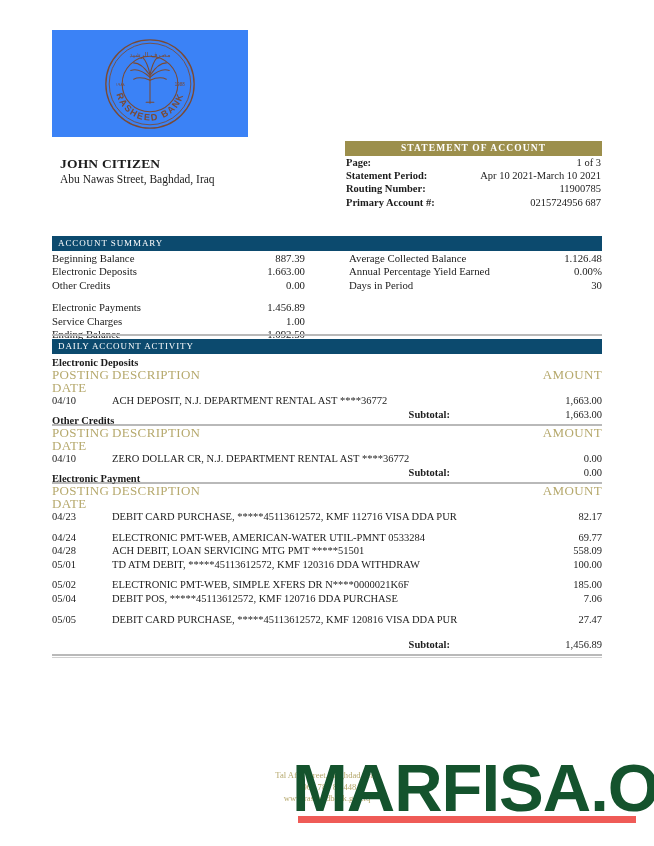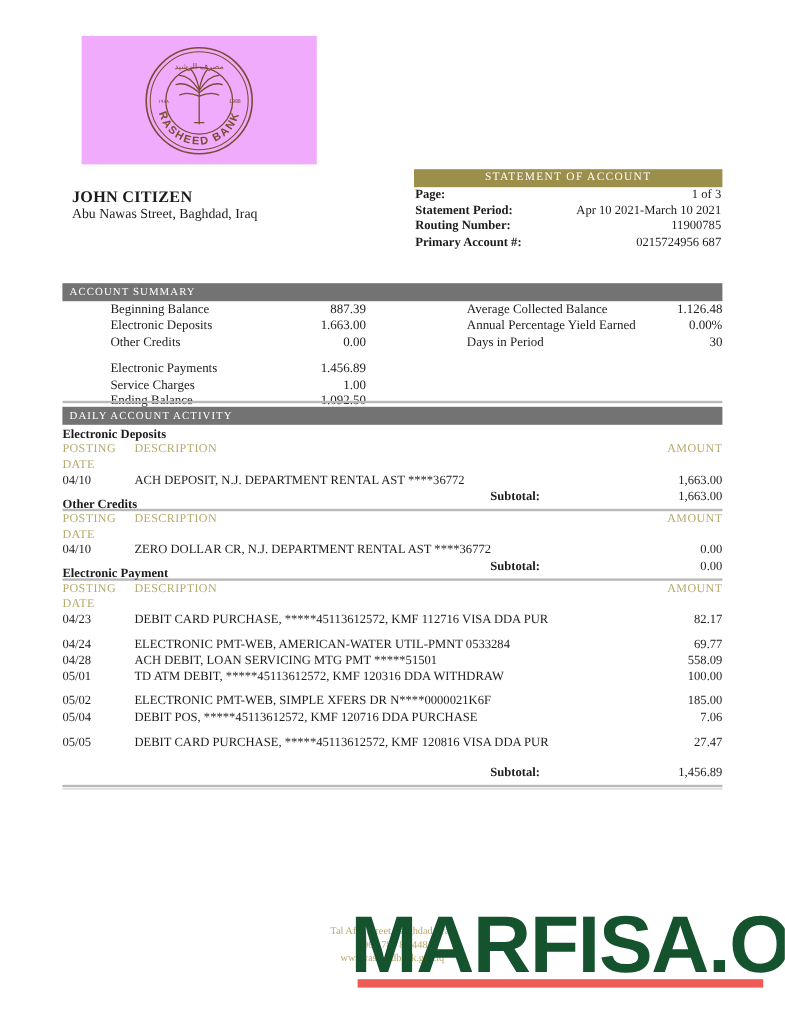--- a/index.html
+++ b/index.html
@@ -19,25 +19,25 @@
     position: absolute;
     left: 0; top: 0;
     width: 654px;
     height: 846px;
     background: #ffffff;
   }
 
   
   .logo-box {
     position: absolute;
-    left: 68px;
+    left: 52px;
     top: 30px;
     width: 196px;
     height: 107px;
-    background: #f0abfc;
+    background: #3b82f6;
     display: flex;
     align-items: center;
     justify-content: center;
   }
   .logo-seal { display:block; }
 
   
   .holder {
     position: absolute;
     left: 60px;
@@ -64,56 +64,56 @@
     top: 141px;
     width: 257px;
   }
   .soa-title {
     background: #9c8f4c;
     color: #ffffff;
     font-size: 9.5px;
     letter-spacing: 1.1px;
     text-align: center;
     padding: 2px 0 3px 0;
-    font-weight: normal;
+    font-weight: bold;
   }
   .soa-row {
     display: flex;
     justify-content: space-between;
     font-size: 10.5px;
     line-height: 13.2px;
     padding: 0 1px;
   }
   .soa-row .k { font-weight: bold; white-space: nowrap; }
   .soa-row .v { white-space: nowrap; }
 
   
   .bar {
     position: absolute;
     left: 52px;
     width: 550px;
-    background: #737373;
+    background: #0c4a6e;
     color: #ffffff;
     font-size: 9px;
     letter-spacing: .9px;
     padding: 2px 0 3px 6px;
     box-sizing: border-box;
   }
   #bar-summary { top: 236px; }
   #bar-activity { top: 339px; }
 
   
   .summary {
     position: absolute;
     left: 52px;
     top: 252px;
     width: 550px;
     display: flex;
   }
-  .sum-col { width: 50%; box-sizing: border-box; margin-left: 40px; }
+  .sum-col { width: 50%; box-sizing: border-box; }
   .sum-col.left  { padding-right: 22px; }
   .sum-col.right { padding-left: 22px; }
   .sum-row {
     display: flex;
     justify-content: space-between;
     font-size: 10.8px;
     line-height: 13.4px;
   }
   .sum-row.gap { height: 9px; }
   .sum-label { white-space: nowrap; }
@@ -137,21 +137,21 @@
   .grp-title {
     font-size: 10.5px;
     font-weight: bold;
     line-height: 13px;
     margin: 0;
     padding-top: 2px;
   }
   .col-head {
     display: flex;
     color: #b6a96d;
-    font-size: 10px;
+    font-size: 13px;
     letter-spacing: .35px;
     line-height: 12.5px;
     justify-content: flex-end;
   }
   .txn {
     display: flex;
     font-size: 10.5px;
     line-height: 13.6px;
   }
   .c-date { width: 60px; flex: 0 0 60px; }

